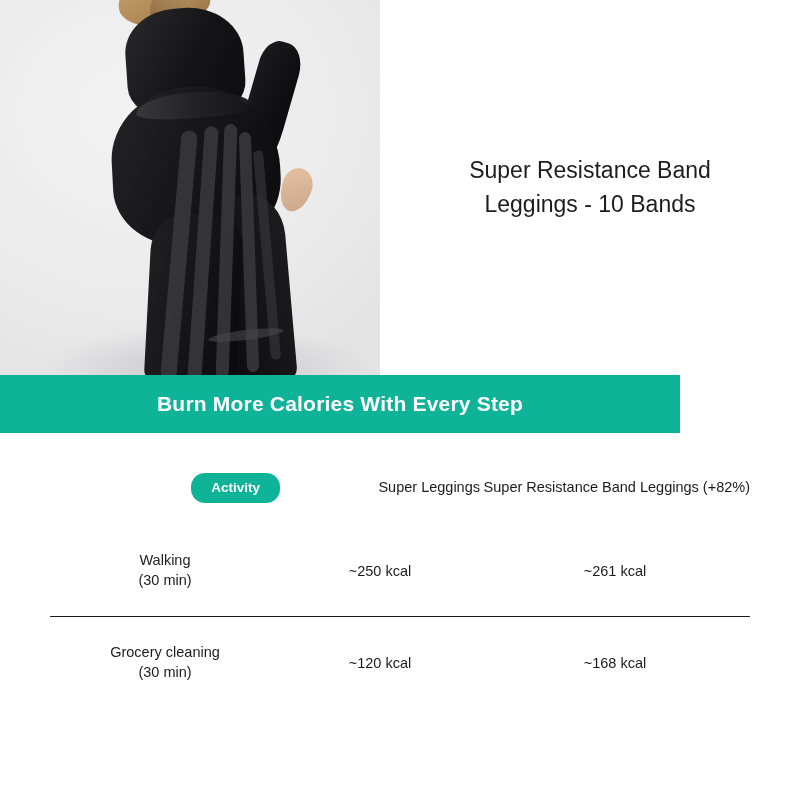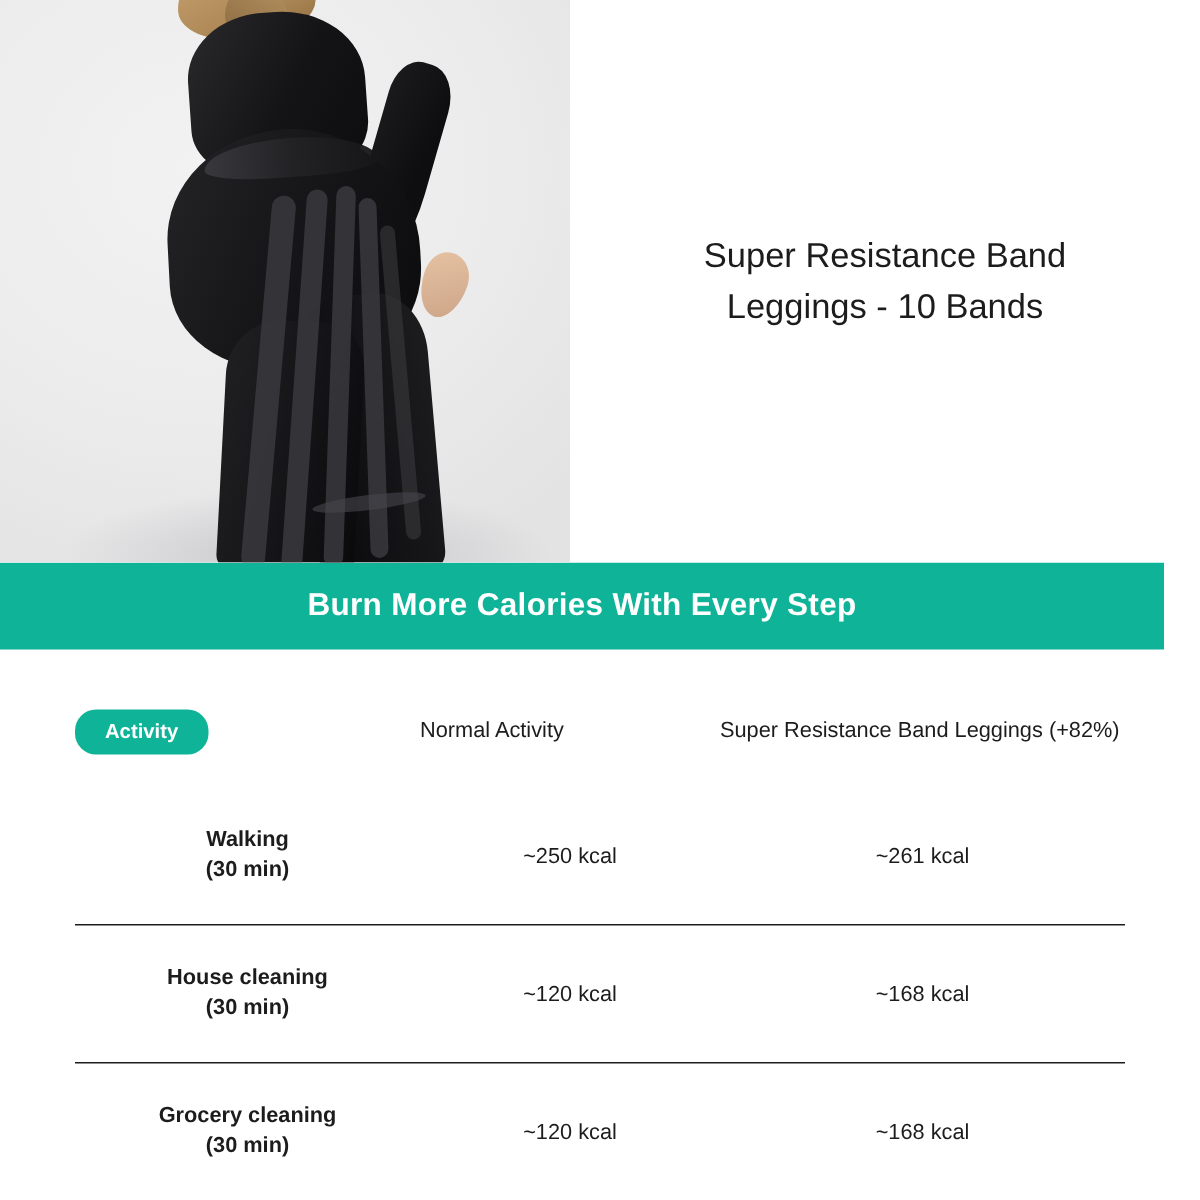--- a/index.html
+++ b/index.html
@@ -177,21 +177,21 @@
     display: block;
     font-size: 23px;
     line-height: 1.45;
     color: #1c1c1c;
     font-weight: 400;
     max-width: 300px;
   }
 
   
   .banner {
-    width: 776px;
+    width: 680px;
     height: 58px;
     background: #0fb498;
     display: flex;
     align-items: center;
     justify-content: center;
   }
   .banner-text {
     color: #ffffff;
     font-size: 21px;
     font-weight: bold;
@@ -214,21 +214,21 @@
   table.calories col.c2 { width: 200px; }
   table.calories col.c3 { width: 270px; }
 
   table.calories thead th {
     padding: 40px 0 22px 0;
     vertical-align: middle;
     font-weight: 400;
     font-size: 14.5px;
     color: #1c1c1c;
     line-height: 1.35;
-    text-align: left;
+    text-align: right;
     border: none;
   }
   .pill {
     display: inline-block;
     background: #0fb498;
     color: #ffffff;
     font-size: 13.5px;
     font-weight: bold;
     padding: 6px 20px;
     border-radius: 14px;
@@ -238,21 +238,21 @@
     font-size: 14.5px;
     color: #1c1c1c;
     text-align: center;
     vertical-align: middle;
     border-top: 1px solid #1c1c1c;
   }
   table.calories tbody tr:first-child td {
     border-top: none;
   }
   td.activity {
-    font-weight: bold;
+    font-weight: normal;
     line-height: 1.35;
   }
   td.value {
     font-weight: 400;
   }
 </style>
 </head>
 <body>
 
 <div class="page">
@@ -290,43 +290,35 @@
       <colgroup>
         <col class="c1">
           <col class="c2">
           <col class="c3">
       </colgroup>
       <thead>
         <tr>
           <th>
             <span class="pill">Activity</span>
           </th>
-          <th>Normal Activity</th>
+          <th>Super Leggings</th>
           <th>Super Resistance Band Leggings (+82%)</th>
         </tr>
       </thead>
       <tbody>
         <tr>
           <td class="activity">
             <div>Walking</div>
             <div>(30 min)</div>
           </td>
           <td class="value">~250 kcal</td>
           <td class="value">~261 kcal</td>
         </tr>
         <tr>
           <td class="activity">
-            <div>House cleaning</div>
-            <div>(30 min)</div>
-          </td>
-          <td class="value">~120 kcal</td>
-          <td class="value">~168 kcal</td>
-        </tr>
-        <tr>
-          <td class="activity">
             <div>Grocery cleaning</div>
             <div>(30 min)</div>
           </td>
           <td class="value">~120 kcal</td>
           <td class="value">~168 kcal</td>
         </tr>
       </tbody>
     </table>
   </div>
 

